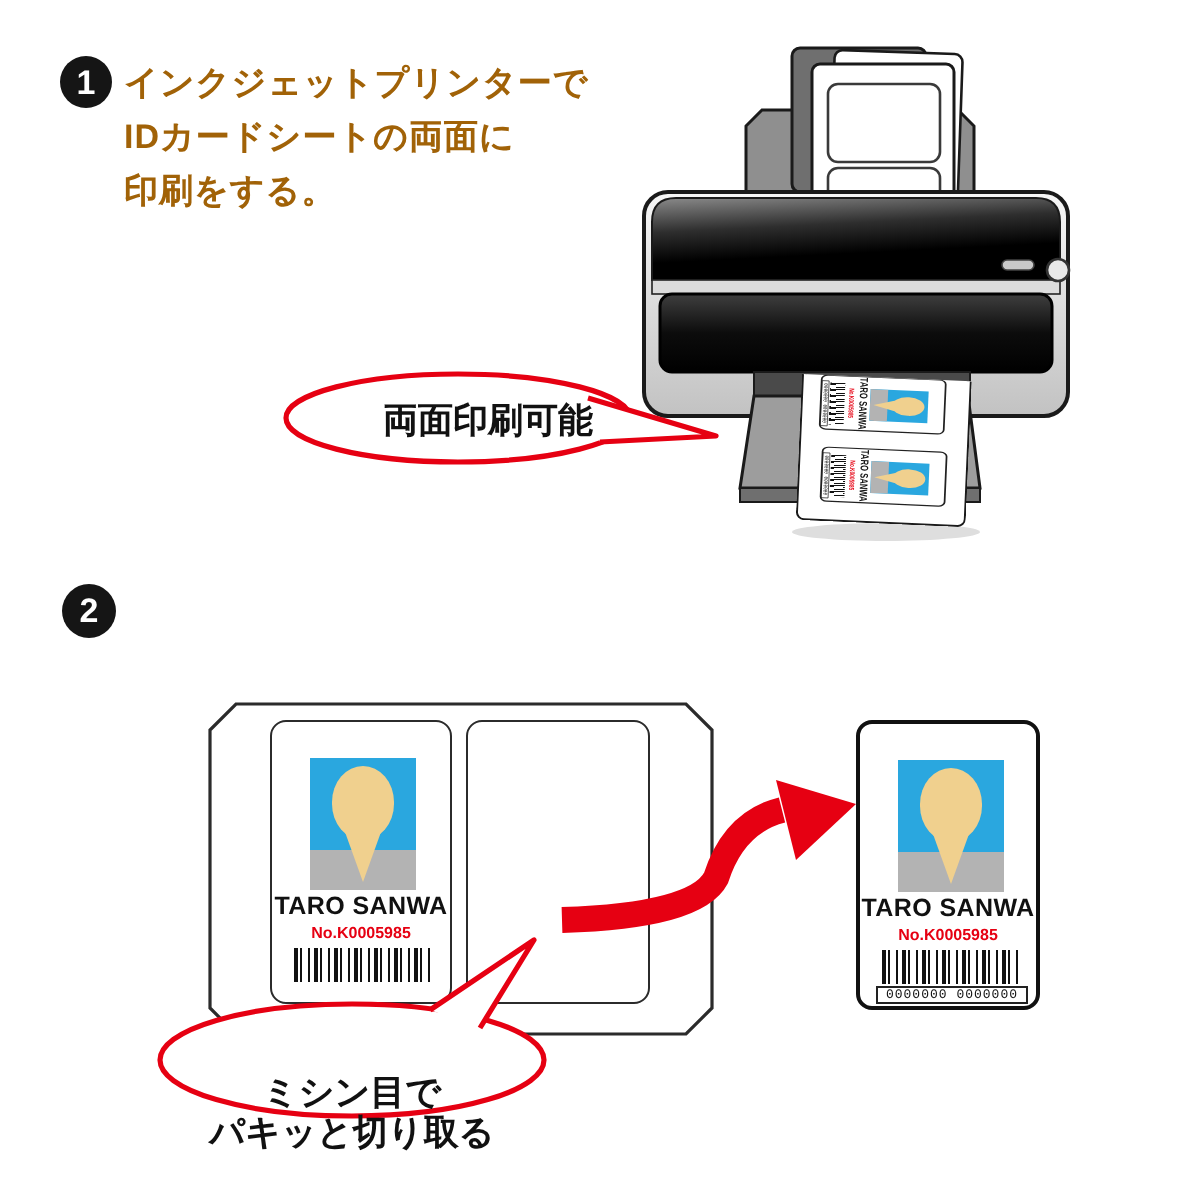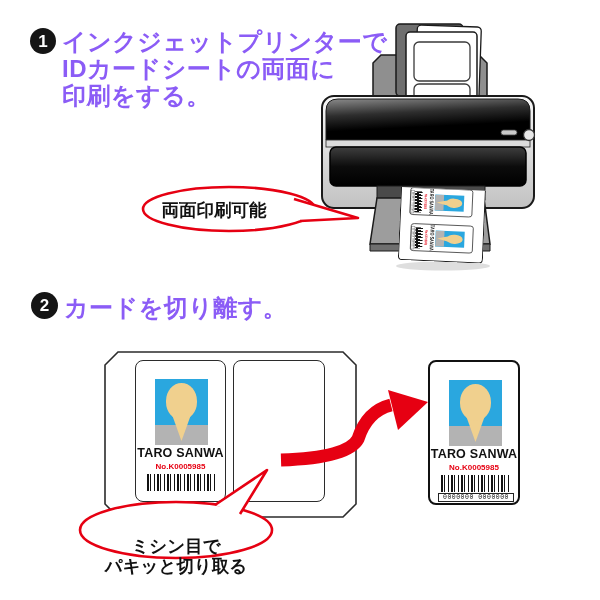--- a/index.html
+++ b/index.html
@@ -7,22 +7,22 @@
     position:relative;width:600px;height:600px;overflow:hidden;background:#fff;
     font-family:"Liberation Sans","DejaVu Sans",sans-serif;color:#111;
     --red:#e60012;--blue:#2aa7df;--tan:#f0d08e;--shgray:#b3b3b3;
   }
   svg.layer{position:absolute;left:0;top:0;}
 
   
   .badge{position:absolute;width:26px;height:26px;border-radius:50%;background:#151515;
          display:flex;align-items:center;justify-content:center;
          color:#fff;font-weight:bold;font-size:17px;line-height:1;}
-  .step-text{position:absolute;font-weight:bold;font-size:24px;line-height:27px;
-             letter-spacing:0.5px;white-space:pre-line;color:#8b5cf6;}
+  .step-text{position:absolute;font-weight:bold;font-size:17px;line-height:27px;
+             letter-spacing:0.5px;white-space:pre-line;color:#a16207;}
 
   
   .bubble-text{position:absolute;font-weight:bold;font-size:17.5px;line-height:20px;
                text-align:center;white-space:pre-line;color:#111;z-index:8;}
 
   
   .card{position:absolute;width:92px;height:143px;background:#fff;box-sizing:border-box;
         border:1.5px solid #2b2b2b;border-radius:8px;z-index:4;}
   .card.sep{border:2px solid #111;height:145px;}
   .card .photo{position:absolute;left:19px;top:18px;width:53px;height:66px;background:var(--blue);overflow:hidden;}
@@ -100,21 +100,20 @@
   <div class="badge" style="left:30px;top:28px;">
     <span>1</span>
   </div>
   <div class="step-text" style="left:62px;top:28px;">インクジェットプリンターで
 IDカードシートの両面に
 印刷をする。</div>
 
   <div class="badge" style="left:31px;top:292px;width:27px;height:27px;">
     <span>2</span>
   </div>
-  <div class="step-text" style="left:64px;top:294px;">カードを切り離す。</div>
 
   <div id="ejected-sheet">
     <div class="card mini mini1">
       <div class="photo">
         <div class="shoulders"></div>
         <div class="neck"></div>
         <div class="head"></div>
       </div>
       <div class="cname">TARO SANWA</div>
       <div class="cno">No.K0005985</div>
@@ -165,17 +164,17 @@
     <path d="M281 460 Q348 458 358 439 Q367 411 391 405" fill="none" stroke="#e60012" stroke-width="13"></path>
     <polygon points="388,390 398,430 428,402" fill="#e60012"></polygon>
 
     <ellipse cx="229" cy="209" rx="86" ry="22" fill="#fff" stroke="#e60012" stroke-width="2.6"></ellipse>
     <path d="M294 199 L358 218 L300 221" fill="#fff" stroke="#e60012" stroke-width="2.6" stroke-linejoin="round"></path>
 
     <ellipse cx="176" cy="530" rx="96" ry="28" fill="#fff" stroke="#e60012" stroke-width="2.6"></ellipse>
     <path d="M215 505 L267 470 L240 514" fill="#fff" stroke="#e60012" stroke-width="2.6" stroke-linejoin="round"></path>
   </svg>
 
-  <div class="bubble-text" style="left:134px;top:200px;width:160px;">両面印刷可能</div>
+  <div class="bubble-text" style="left:164px;top:200px;width:160px;">両面印刷可能</div>
   <div class="bubble-text" style="left:86px;top:508px;width:180px;margin-top:28px;">ミシン目で
 パキッと切り取る</div>
 
 </div>
 
 </body></html>

